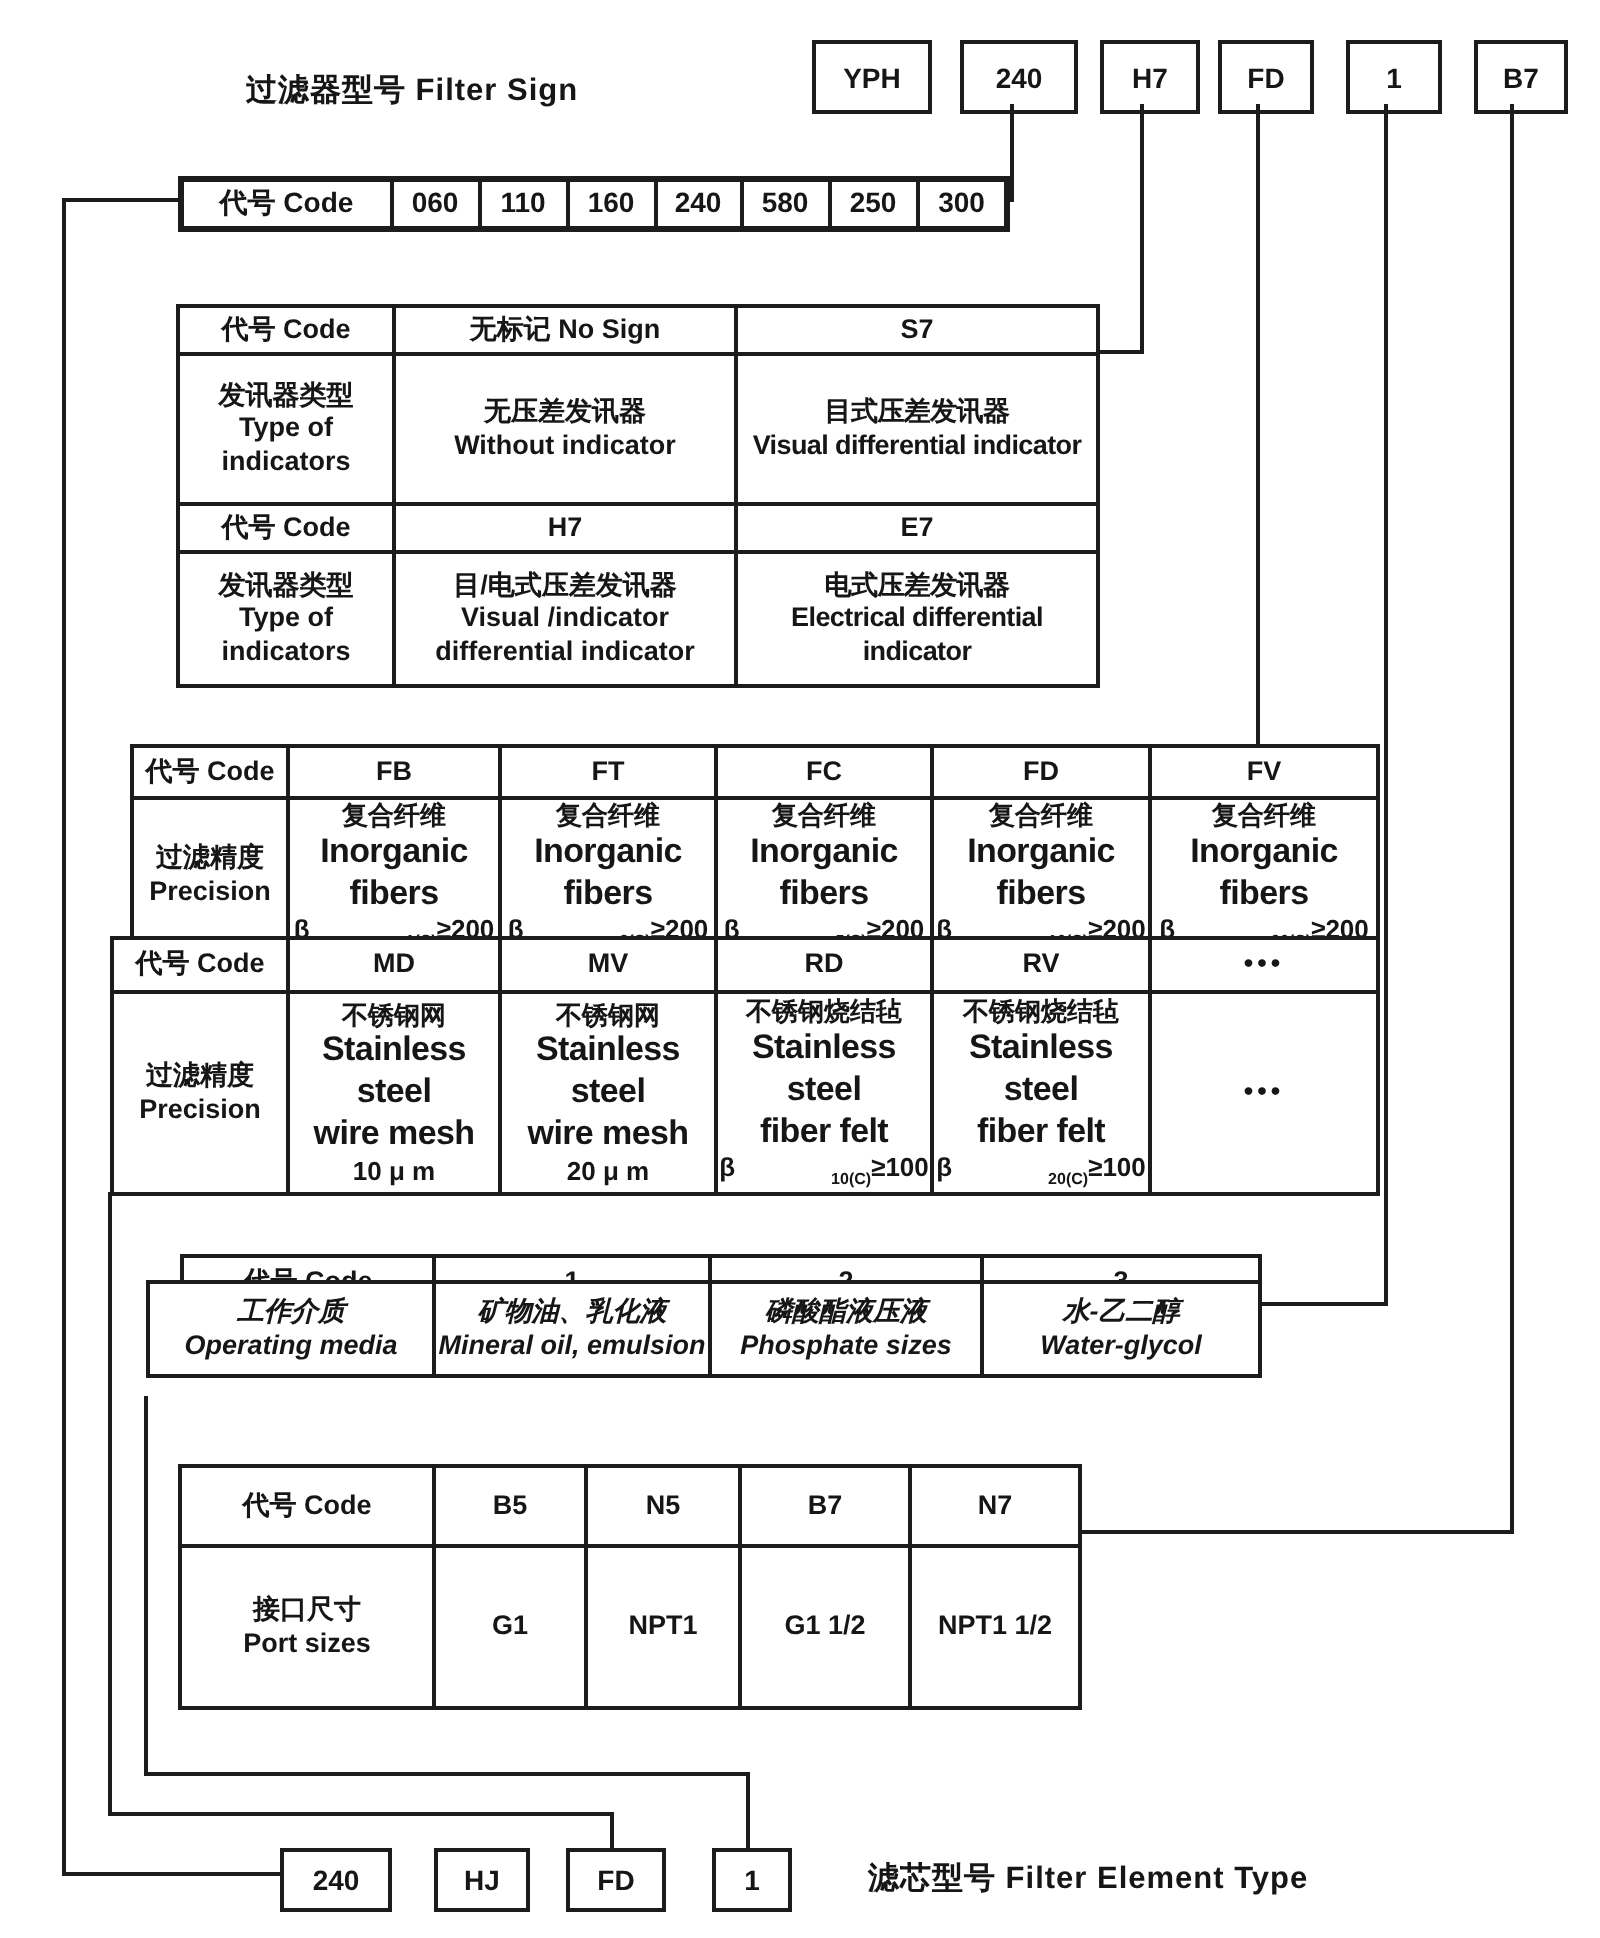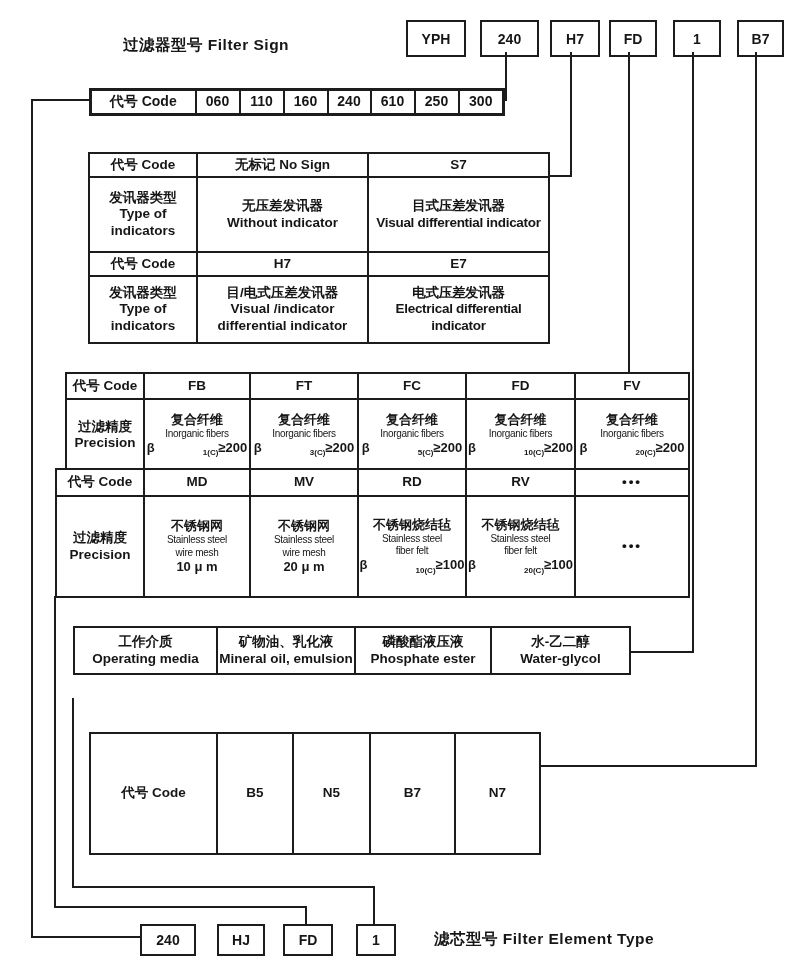--- a/index.html
+++ b/index.html
@@ -9,21 +9,21 @@
   .box{position:absolute;border:2px solid #1c1c1c;background:#fff;
        display:flex;align-items:center;justify-content:center;
        font-size:14px;font-weight:bold;}
   table.tbl{position:absolute;border-collapse:collapse;table-layout:fixed;background:#fff;}
   table.tbl td{border:2px solid #1c1c1c;text-align:center;vertical-align:middle;
        padding:0;font-weight:bold;font-size:13.5px;line-height:1.22;overflow:visible;}
   table.t1{border:3px solid #1c1c1c;}
   table.t1 td{font-size:14px;}
   .ml{white-space:pre-line;}
   .cn{font-size:13px;font-weight:bold;white-space:pre-line;}
-  .en{font-size:10px;letter-spacing:-0.3px;font-weight:normal;white-space:pre-line;}
+  .en{font-size:17px;letter-spacing:-0.3px;font-weight:bold;white-space:pre-line;}
   .formula{font-size:13px;font-weight:bold;}
   .formula sub{font-size:8px;font-weight:bold;margin-left:48px;}
   .title{position:absolute;font-size:15.5px;font-weight:bold;letter-spacing:0.5px;}
   .dots{font-size:15px;font-weight:bold;letter-spacing:2px;}
 </style>
 </head>
 <body>
 
 <div class="title" style="left:123px;top:35px;">过滤器型号  Filter Sign</div>
 
@@ -67,21 +67,21 @@
       <col style="width:44px">
       <col style="width:45px">
     </colgroup>
   <tbody>
       <tr>
     <td>代号  Code</td>
     <td>060</td>
     <td>110</td>
     <td>160</td>
     <td>240</td>
-    <td>610</td>
+    <td>580</td>
     <td>250</td>
     <td>300</td>
   </tr>
 </tbody>
   </table>
 
 <table class="tbl" style="left:88px;top:152px;width:460px;height:190px;">
   <colgroup>
       <col style="width:108px">
       <col style="width:171px">
@@ -229,35 +229,35 @@
     </colgroup>
   <tbody>
       <tr style="height:26px;">
     <td>代号  Code</td>
     <td>1</td>
     <td>2</td>
     <td>3</td>
   </tr>
 </tbody>
   </table>
-<table class="tbl" style="left:73px;top:626px;width:556px;height:47px;">
+<table class="tbl" style="left:73px;top:640px;width:556px;height:47px;font-style:italic;">
   <colgroup>
       <col style="width:143px">
       <col style="width:138px">
       <col style="width:136px">
       <col style="width:139px">
     </colgroup>
   <tbody>
       <tr style="height:47px;">
     <td class="ml">工作介质
 Operating media</td>
     <td class="ml">矿物油、乳化液
 Mineral oil, emulsion</td>
     <td class="ml">磷酸酯液压液
-Phosphate ester</td>
+Phosphate sizes</td>
     <td class="ml">水-乙二醇
 Water-glycol</td>
   </tr>
 </tbody>
   </table>
 
 <table class="tbl" style="left:89px;top:732px;width:450px;height:123px;">
   <colgroup>
       <col style="width:127px">
       <col style="width:76px">
@@ -266,20 +266,28 @@
       <col style="width:85px">
     </colgroup>
   <tbody>
       <tr style="height:26px;">
     <td>代号  Code</td>
     <td>B5</td>
     <td>N5</td>
     <td>B7</td>
     <td>N7</td>
   </tr>
+  <tr style="height:52px;">
+    <td class="ml">接口尺寸
+Port sizes</td>
+    <td>G1</td>
+    <td>NPT1</td>
+    <td>G1  1/2</td>
+    <td>NPT1 1/2</td>
+  </tr>
 </tbody>
   </table>
 
 <div class="box" style="left:140px;top:924px;width:52px;height:28px;">240</div>
 <div class="box" style="left:217px;top:924px;width:44px;height:28px;">HJ</div>
 <div class="box" style="left:283px;top:924px;width:46px;height:28px;">FD</div>
 <div class="box" style="left:356px;top:924px;width:36px;height:28px;">1</div>
 <div class="title" style="left:434px;top:929px;">滤芯型号 Filter Element Type</div>
 
 </body></html>

